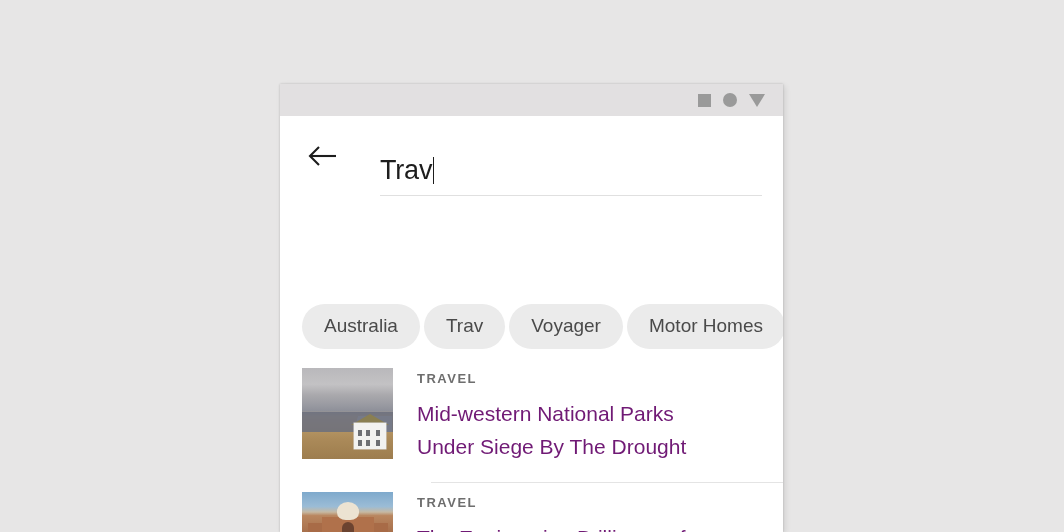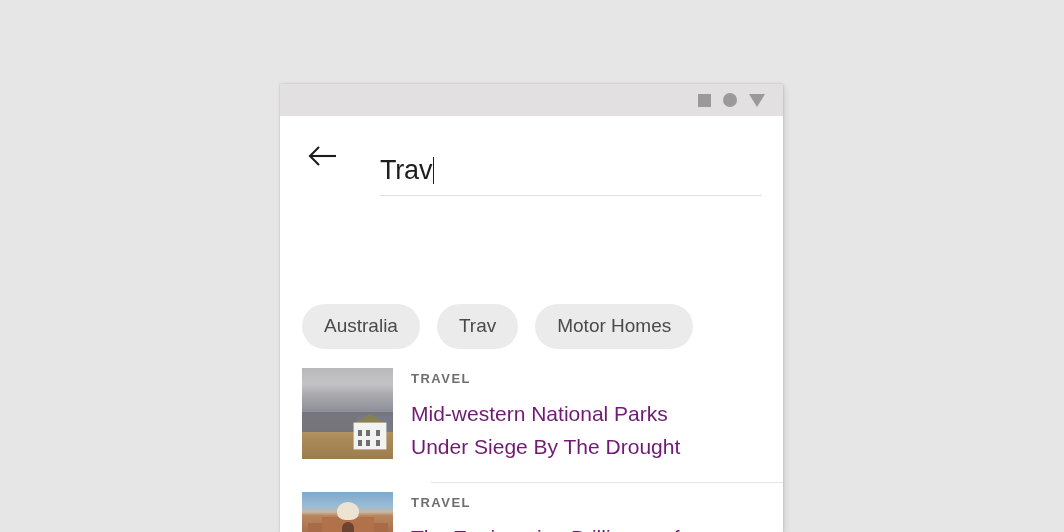--- a/index.html
+++ b/index.html
@@ -117,21 +117,21 @@
 
   
   .chips-row {
     position: absolute;
     left: 0;
     top: 219px;
     width: 503px;
     height: 46px;
     display: flex;
     align-items: center;
-    gap: 17px;
+    gap: 4px;
     padding-left: 22px;
     box-sizing: border-box;
     white-space: nowrap;
   }
   .chip {
     height: 45px;
     border-radius: 23px;
     background: #ebebeb;
     color: #4a4a4a;
     font-size: 19px;
@@ -160,21 +160,21 @@
   }
   .thumb {
     width: 91px;
     height: 91px;
     flex: 0 0 auto;
     position: relative;
     overflow: hidden;
     background: #ccc;
   }
   .article-text {
-    padding-left: 18px;
+    padding-left: 24px;
     padding-top: 3px;
   }
   .kicker {
     font-size: 13px;
     letter-spacing: 1.5px;
     color: #6e6e6e;
     font-weight: bold;
     margin: 0 0 11px 0;
   }
   .headline {
@@ -326,20 +326,23 @@
       </div>
 
     </div>
 
     <div class="chips-row">
       <div class="chip">
           <span>Australia</span>
         </div>
       <div class="chip">
           <span>Trav</span>
+        </div>
+      <div class="chip">
+          <span>Voyager</span>
         </div>
       <div class="chip">
           <span>Motor Homes</span>
         </div>
     </div>
 
     <div class="list">
 
       <div class="article">
         <div class="thumb img-iceland">

